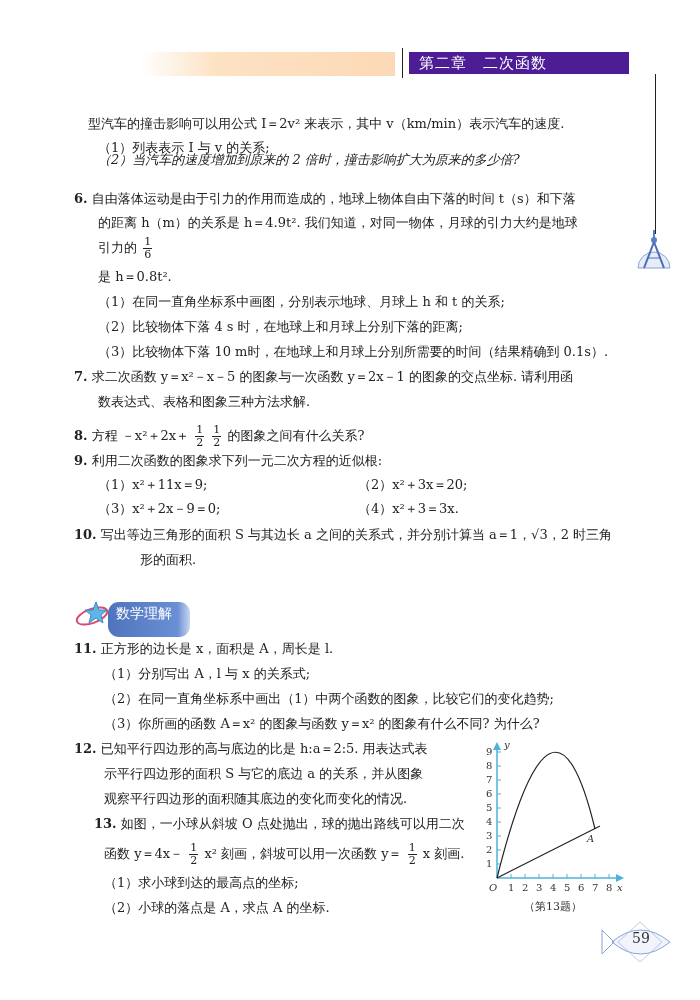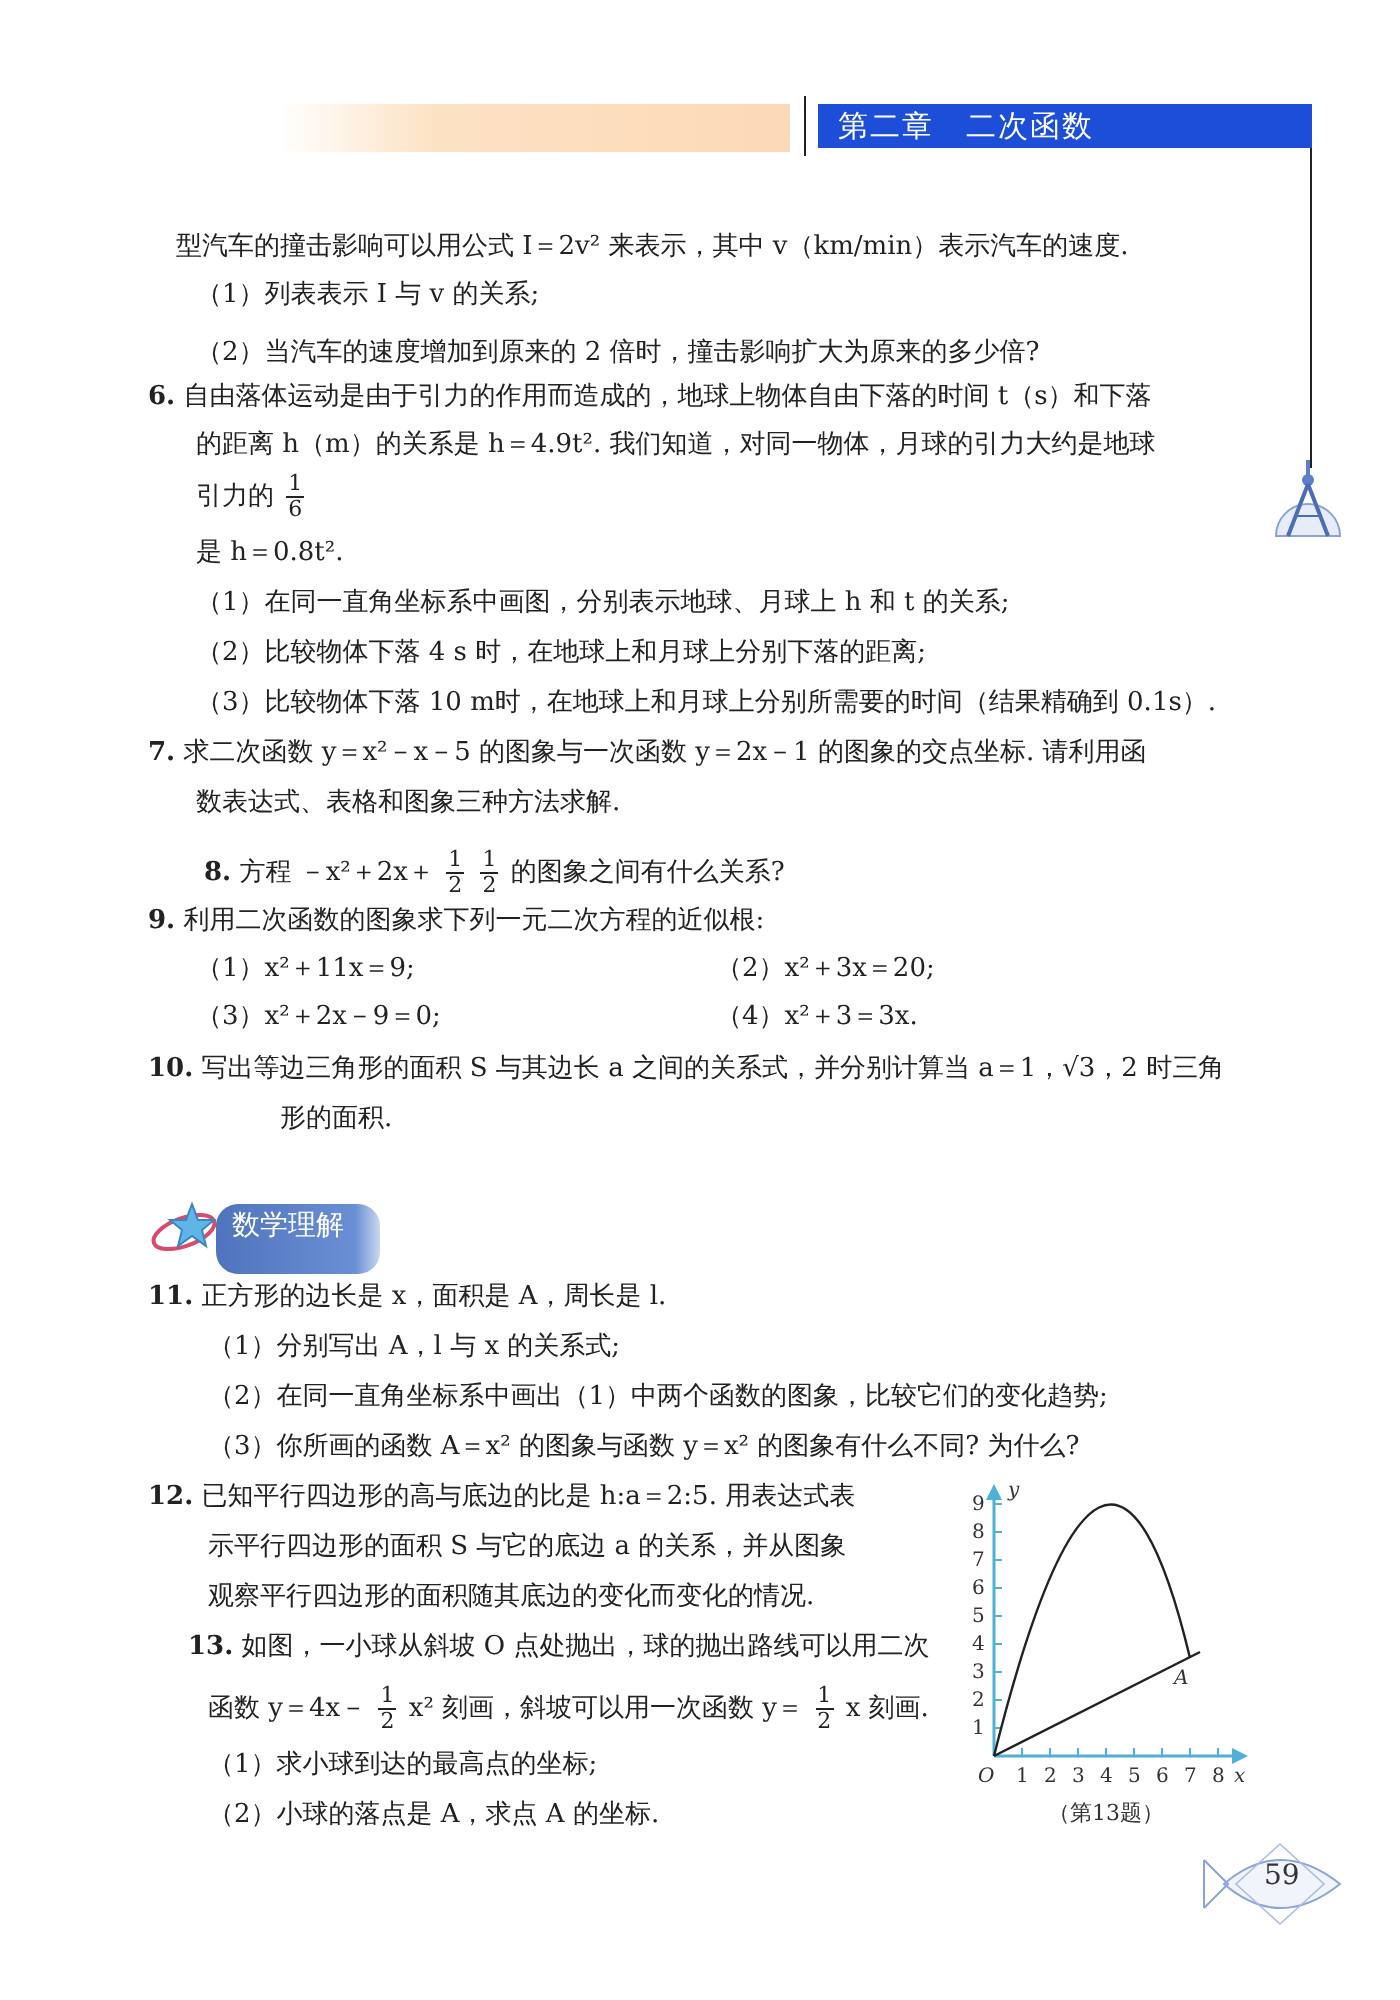--- a/index.html
+++ b/index.html
@@ -7,22 +7,22 @@
   body { position: relative; font-family: "DejaVu Serif", "Liberation Serif", serif; color: #222; }
 
   .header-band {
     position: absolute; left: 140px; top: 52px; width: 255px; height: 24px;
     background: linear-gradient(to right, rgba(253,226,196,0) 0%, #fde2c4 30%, #fcd9b6 100%);
   }
   .header-sep {
     position: absolute; left: 402px; top: 48px; width: 1px; height: 30px; background: #222;
   }
   .header-chapter {
-    position: absolute; left: 409px; top: 52px; width: 247px; height: 22px;
-    background: #1d4ed8; color: #fff;
+    position: absolute; left: 409px; top: 52px; width: 220px; height: 22px;
+    background: #4c1d95; color: #fff;
     font-family: "DejaVu Sans", "Liberation Sans", sans-serif; font-size: 15px;
     line-height: 22px; padding-left: 10px; letter-spacing: 1px; word-spacing: 10px;
   }
   .margin-line {
     position: absolute; left: 655px; top: 74px; width: 1px; height: 160px; background: #222;
   }
   .compass-icon { position: absolute; left: 634px; top: 228px; width: 40px; height: 44px; }
 
   .line {
     position: absolute; font-size: 13px; line-height: 18px; white-space: nowrap; color: #222;
@@ -60,21 +60,21 @@
   <path d="M4 40 A16 16 0 0 1 36 40 Z" fill="#e6ecf8" stroke="#8ba3d6" stroke-width="1"></path>
   <line x1="20" y1="2" x2="20" y2="10" stroke="#5b80c7" stroke-width="2"></line>
   <circle cx="20" cy="12" r="3" fill="#5b80c7"></circle>
   <line x1="20" y1="14" x2="10" y2="40" stroke="#4a6db3" stroke-width="2"></line>
   <line x1="20" y1="14" x2="30" y2="40" stroke="#4a6db3" stroke-width="2"></line>
   <line x1="13" y1="30" x2="27" y2="30" stroke="#4a6db3" stroke-width="1"></line>
 </svg>
 
 <div class="line" style="left:88px;top:115px;">型汽车的撞击影响可以用公式 I＝2v² 来表示，其中 v（km/min）表示汽车的速度.</div>
 <div class="line" style="left:98px;top:139px;">（1）列表表示 I 与 v 的关系;</div>
-<div class="line" style="left:98px;top:168px;">（2）当汽车的速度增加到原来的 2 倍时，撞击影响扩大为原来的多少倍?</div>
+<div class="line" style="left:98px;top:151px;font-style:italic;">（2）当汽车的速度增加到原来的 2 倍时，撞击影响扩大为原来的多少倍?</div>
 
 <div class="line" style="left:74px;top:190px;">
   <span class="num">6.</span>
   <span>自由落体运动是由于引力的作用而造成的，地球上物体自由下落的时间 t（s）和下落</span>
 </div>
 <div class="line" style="left:98px;top:214px;">的距离 h（m）的关系是 h＝4.9t². 我们知道，对同一物体，月球的引力大约是地球</div>
 <div class="line" style="left:98px;top:236px;">
   <span>引力的</span>
   <span class="frac"><span class="n">1</span><span class="d">6</span></span>
 </div>
@@ -82,21 +82,21 @@
 <div class="line" style="left:98px;top:293px;">（1）在同一直角坐标系中画图，分别表示地球、月球上 h 和 t 的关系;</div>
 <div class="line" style="left:98px;top:318px;">（2）比较物体下落 4 s 时，在地球上和月球上分别下落的距离;</div>
 <div class="line" style="left:98px;top:343px;">（3）比较物体下落 10 m时，在地球上和月球上分别所需要的时间（结果精确到 0.1s）.</div>
 
 <div class="line" style="left:74px;top:368px;">
   <span class="num">7.</span>
   <span>求二次函数 y＝x²－x－5 的图象与一次函数 y＝2x－1 的图象的交点坐标. 请利用函</span>
 </div>
 <div class="line" style="left:98px;top:393px;">数表达式、表格和图象三种方法求解.</div>
 
-<div class="line" style="left:74px;top:424px;margin-left:28px;">
+<div class="line" style="left:74px;top:424px;">
   <span class="num">8.</span>
   <span>方程 －x²＋2x＋</span>
   <span class="frac"><span class="n">1</span><span class="d">2</span></span>
   <span class="frac"><span class="n">1</span><span class="d">2</span></span>
   <span>的图象之间有什么关系?</span>
 </div>
 
 <div class="line" style="left:74px;top:452px;">
   <span class="num">9.</span>
   <span>利用二次函数的图象求下列一元二次方程的近似根:</span>

